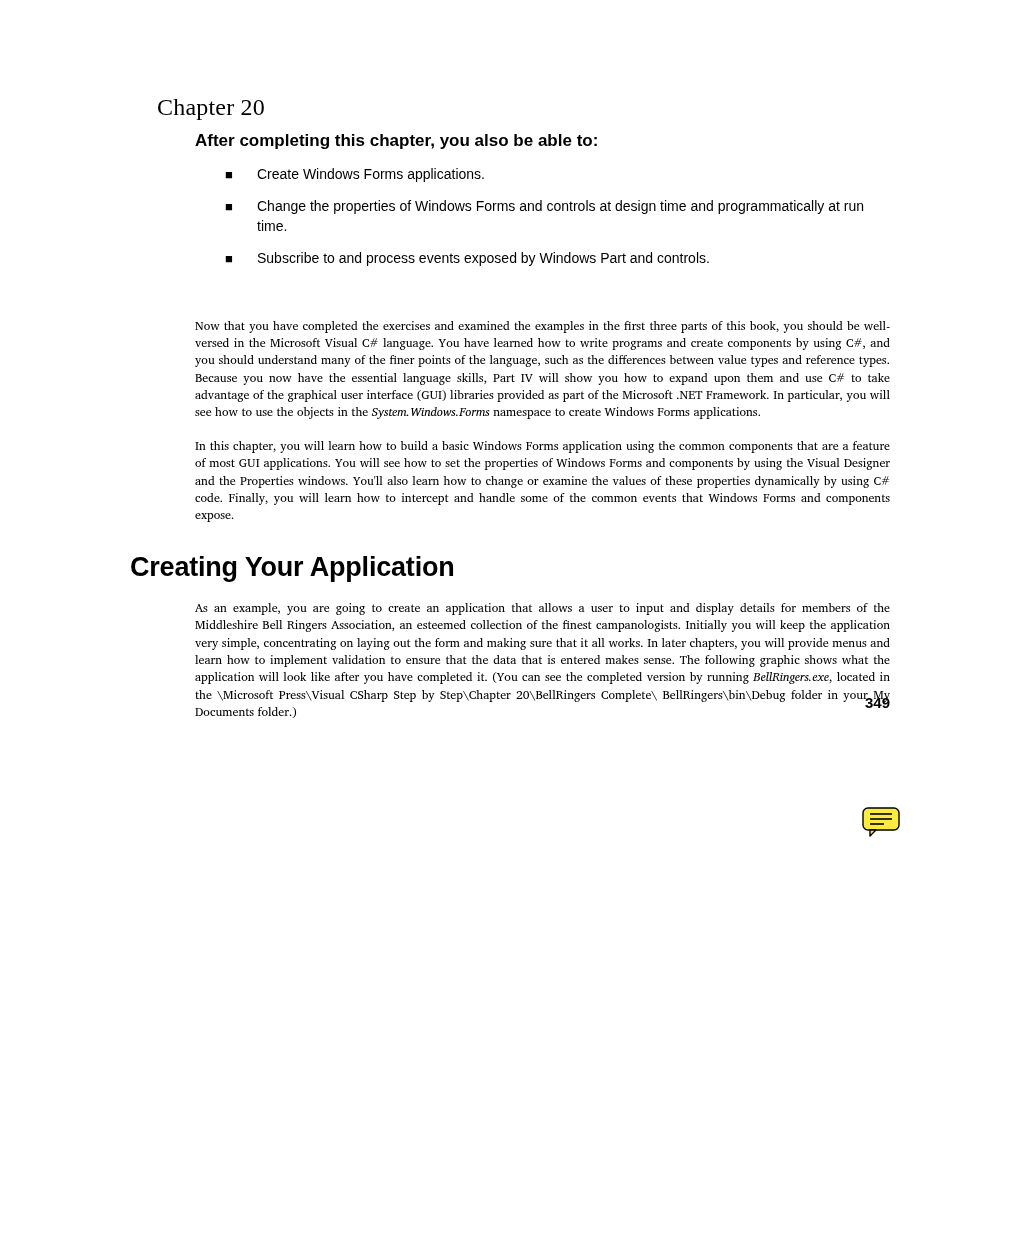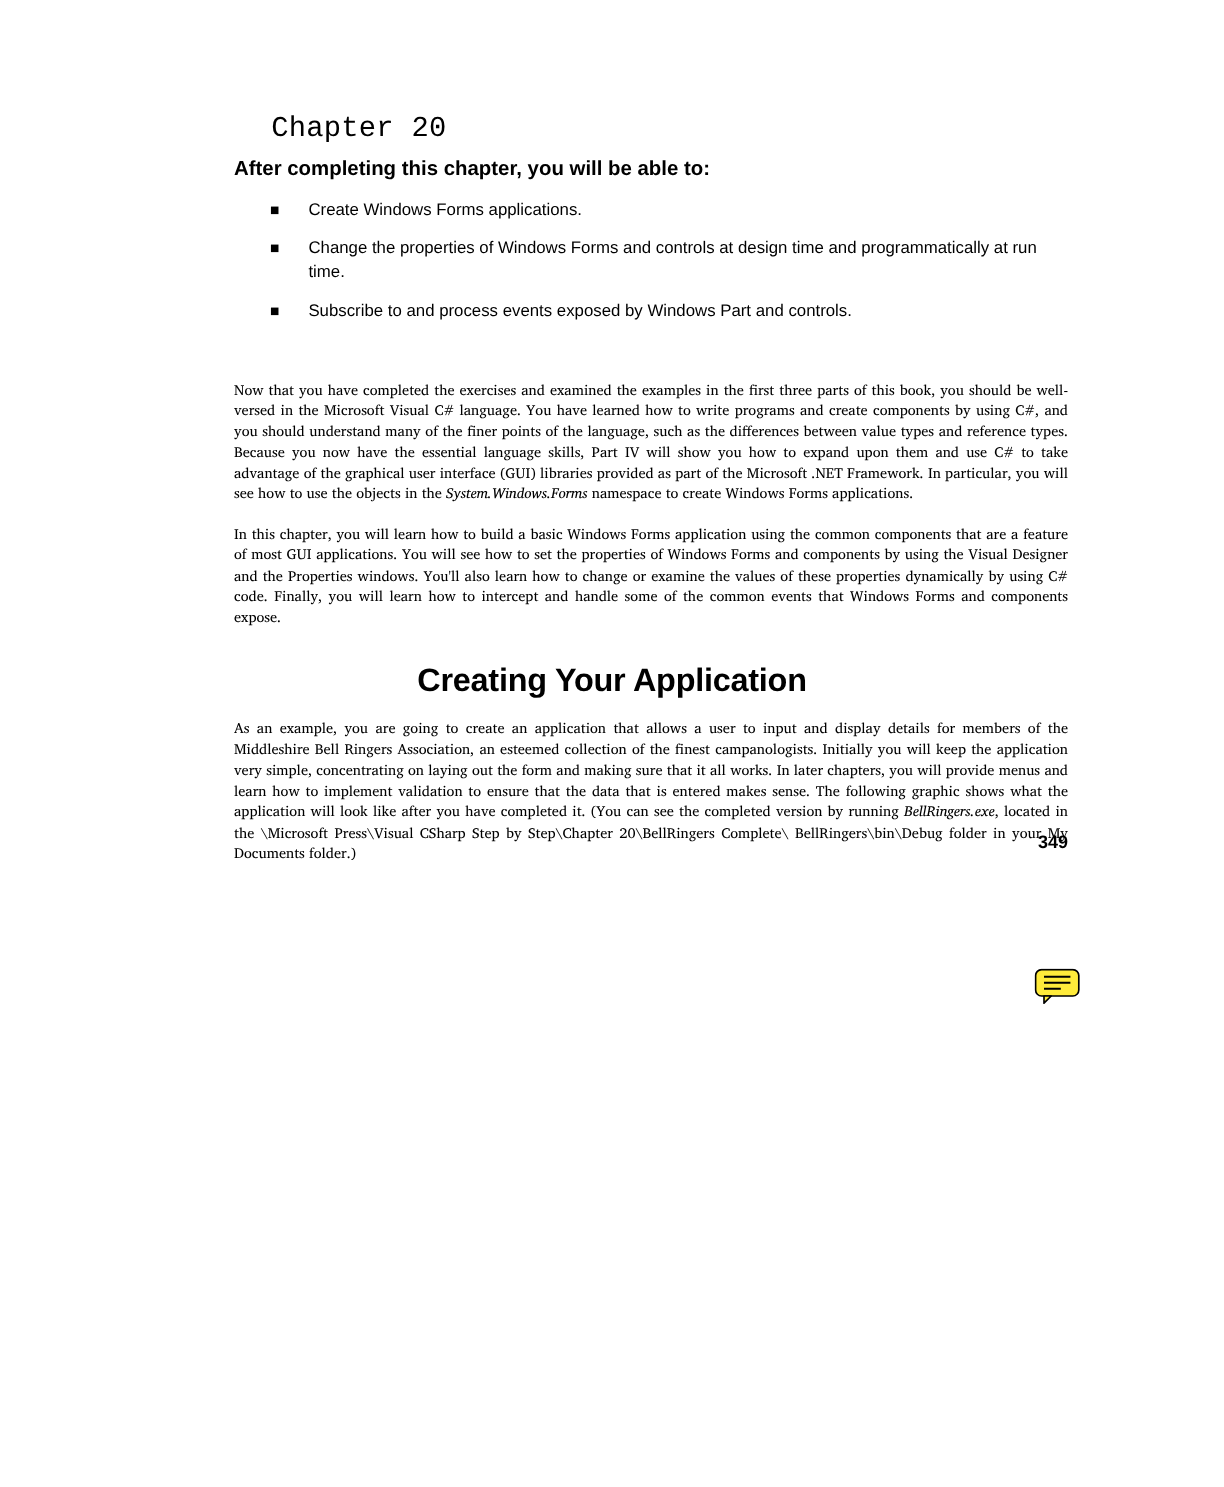--- a/index.html
+++ b/index.html
@@ -9,24 +9,24 @@
       background: #fff;
       font-family: Georgia, 'Times New Roman', serif;
       color: #000;
       position: relative;
     }
     .page {
       padding: 94px 130px 60px 130px;
       position: relative;
     }
     .chapter-label {
-      font-family: Liberation Mono, monospace;
+      font-family: Liberation Serif, serif;
       font-size: 24px;
       font-weight: 400;
-      margin-left: 96px;
+      margin-left: 27px;
       margin-bottom: 10px;
       letter-spacing: 0.2px;
     }
     .chapter-title {
       font-family: "Segoe UI", "Helvetica Neue", Arial, sans-serif;
       font-size: 44px;
       font-weight: 700;
       margin-left: 65px;
       margin-bottom: 58px;
       letter-spacing: -0.5px;
@@ -70,21 +70,20 @@
       font-style: italic;
     }
     .section-heading {
       font-family: "Segoe UI", "Helvetica Neue", Arial, sans-serif;
       font-size: 27px;
       font-weight: 700;
       margin-top: 28px;
       margin-bottom: 16px;
       margin-left: 0;
       letter-spacing: -0.2px;
-      text-align: center;
     }
     .note-icon {
       position: absolute;
       right: 120px;
       top: 807px;
       width: 38px;
       height: 30px;
     }
     .page-number {
       position: absolute;
@@ -95,21 +94,21 @@
       font-weight: 700;
     }
   </style>
 </head>
 <body>
 
 <div class="page">
 
   <div class="chapter-label">Chapter 20</div>
 
-  <div class="objectives-intro">After completing this chapter, you will be able to:</div>
+  <div class="objectives-intro">After completing this chapter, you also be able to:</div>
   <ul class="objectives-list">
     <li>Create Windows Forms applications.</li>
     <li>Change the properties of Windows Forms and controls at design time and programmatically at run time.</li>
     <li>Subscribe to and process events exposed by Windows Part and controls.</li>
   </ul>
 
   <p class="body-para">
     <span>Now that you have completed the exercises and examined the examples in the first three parts of this book, you should be well-versed in the Microsoft Visual C# language. You have learned how to write programs and create components by using C#, and you should understand many of the finer points of the language, such as the differences between value types and reference types. Because you now have the essential language skills, Part IV will show you how to expand upon them and use C# to take advantage of the graphical user interface (GUI) libraries provided as part of the Microsoft .NET Framework. In particular, you will see how to use the objects in the </span><span class="italic">System.Windows.Forms</span><span> namespace to create Windows Forms applications.</span>
   </p>
 

